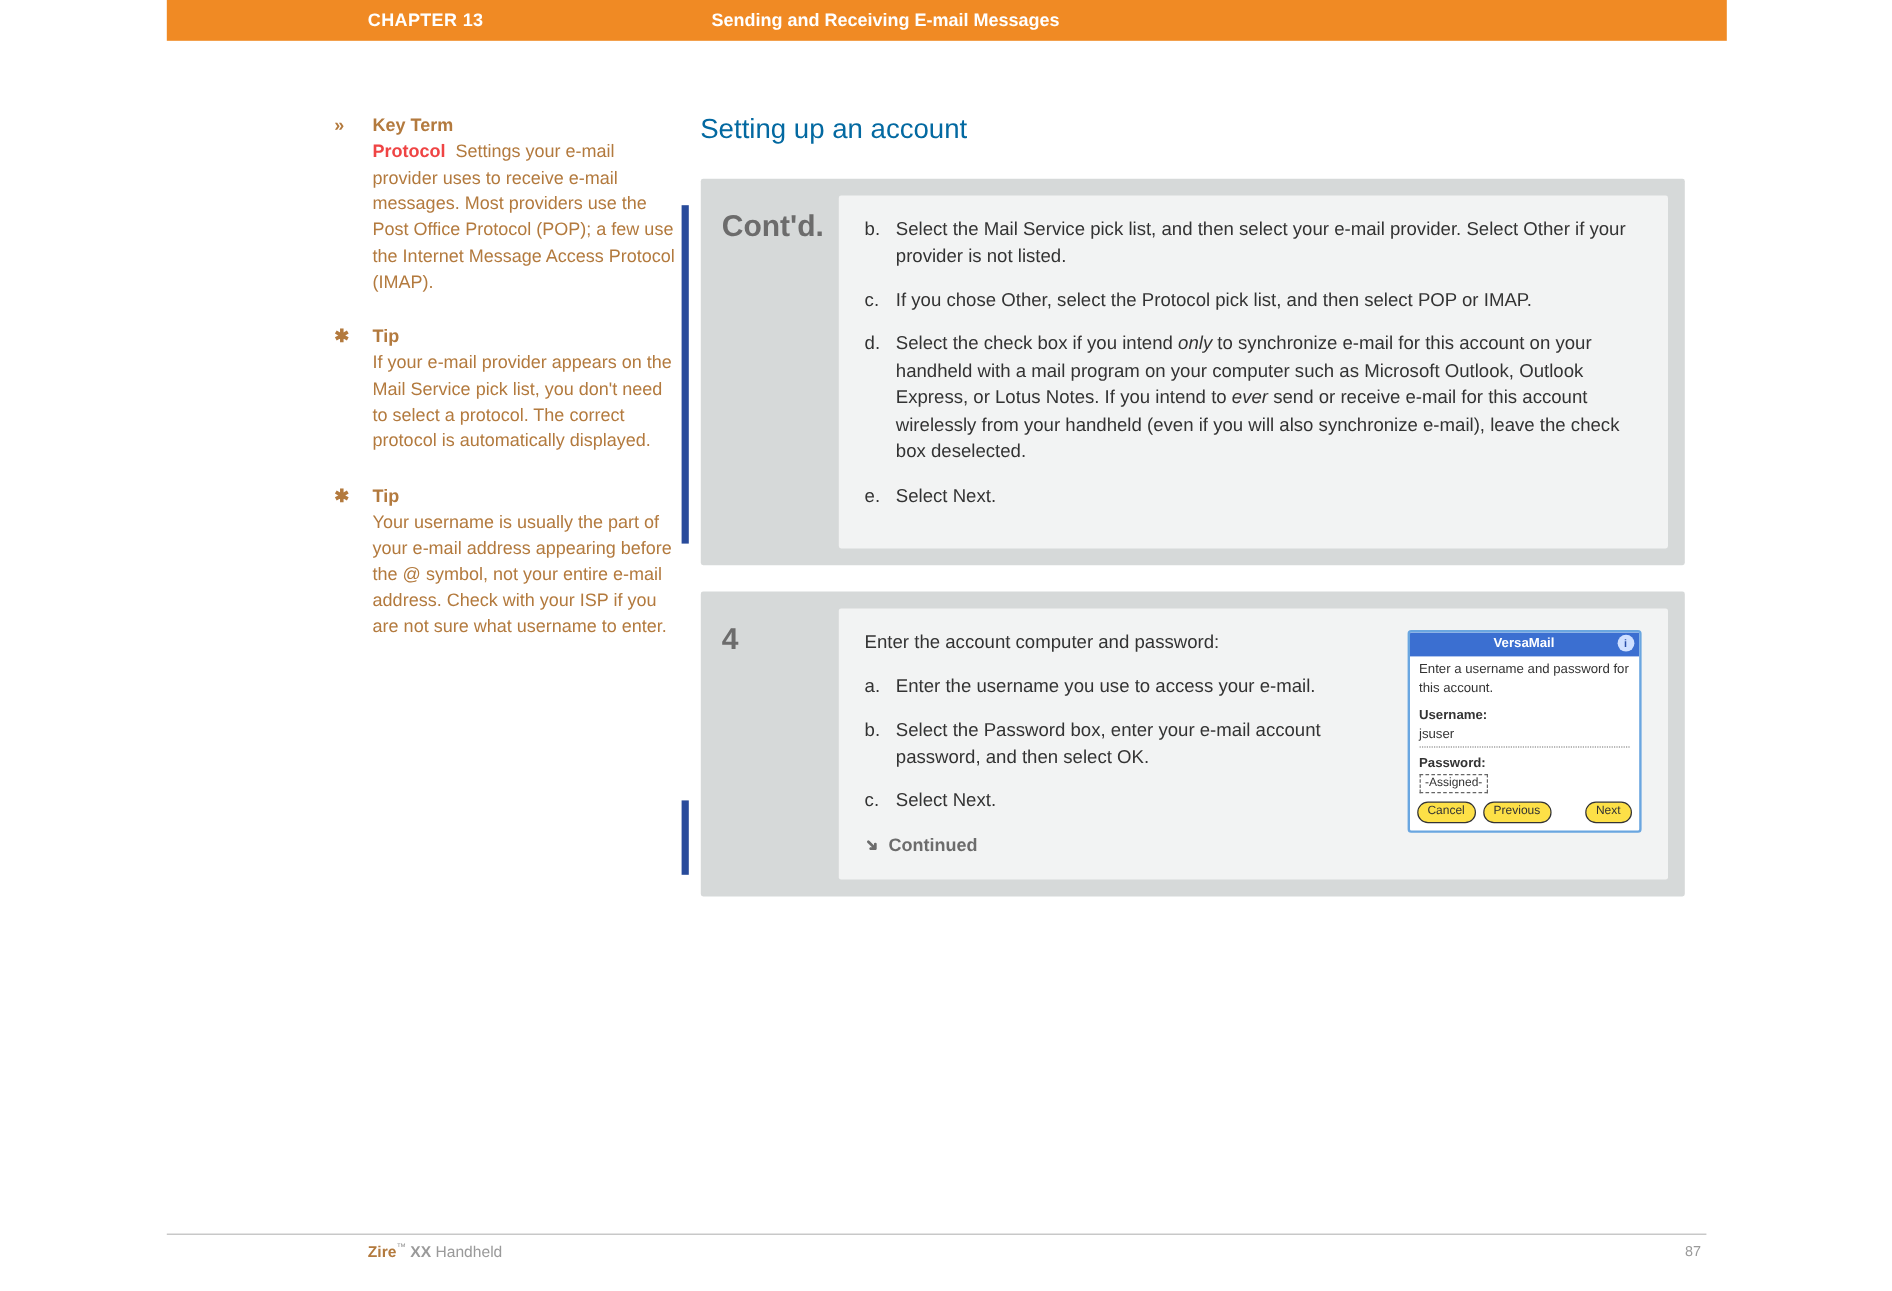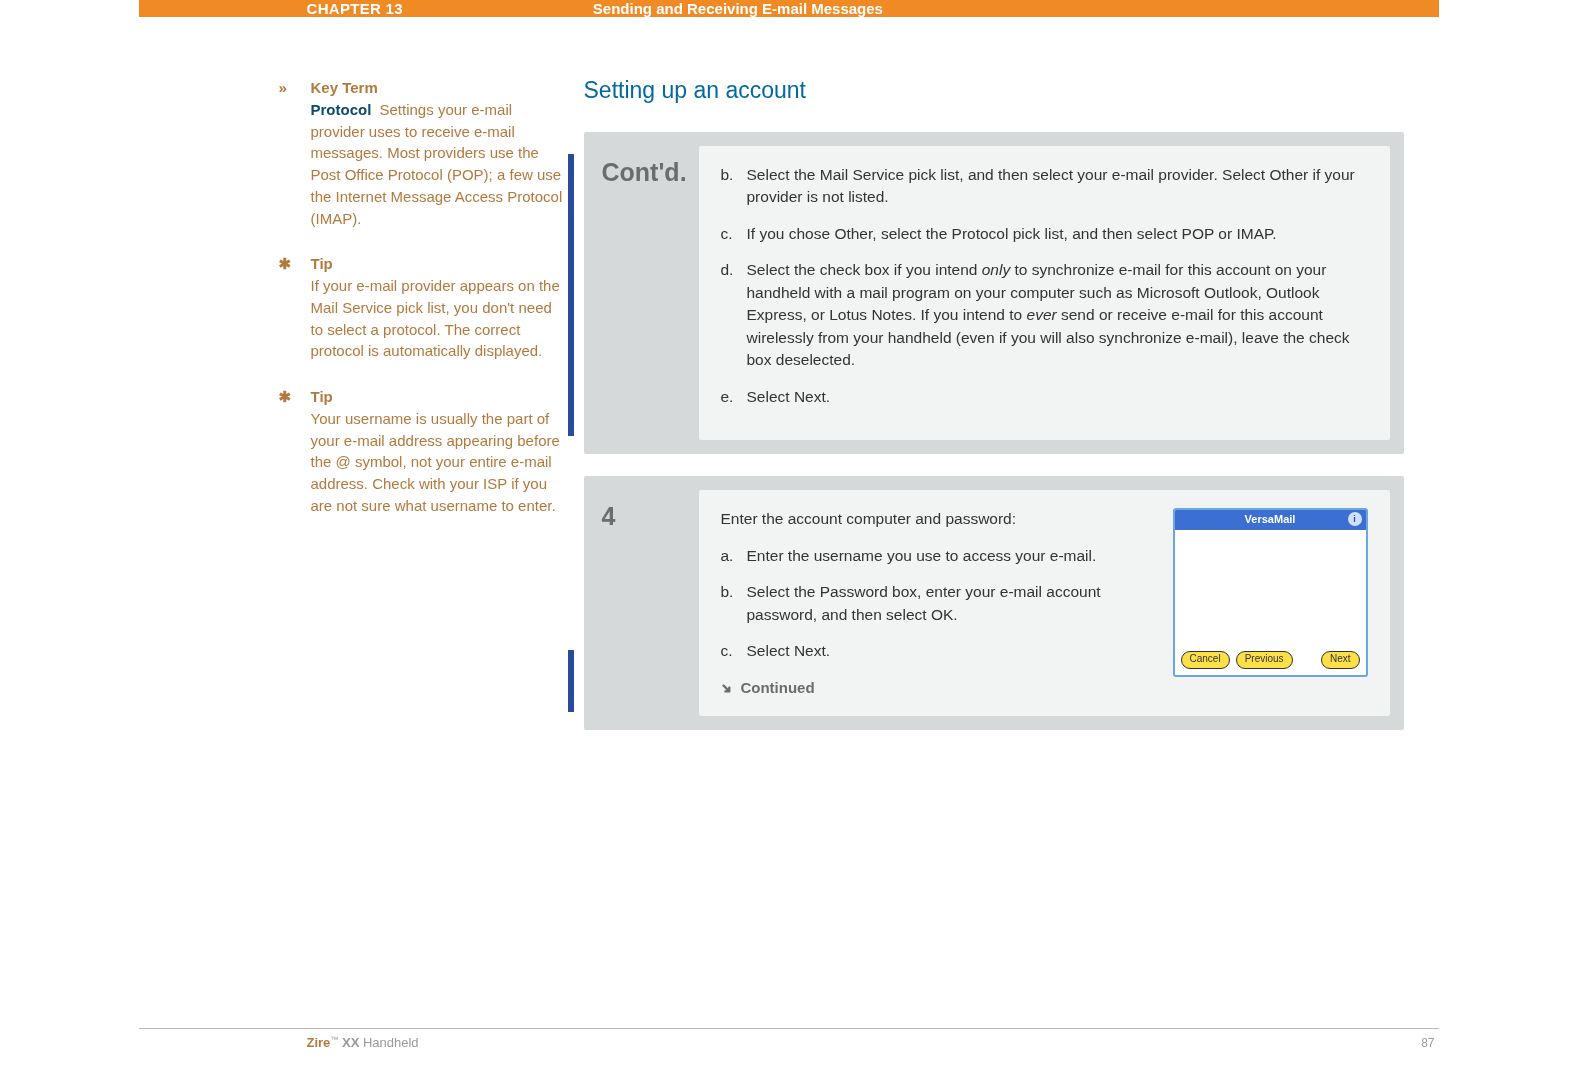--- a/index.html
+++ b/index.html
@@ -12,21 +12,21 @@
   }
   .page {
     width: 1300px;
     margin: 0 auto;
     position: relative;
     min-height: 1076px;
     box-sizing: border-box;
   }
   .top-band {
     background: #f08a24;
-    height: 17px;
+    height: 34px;
     width: 100%;
     display: flex;
     align-items: center;
     color: #fff;
     font-weight: bold;
     font-size: 15px;
   }
   .top-chapter {
     margin-left: 168px;
     letter-spacing: 0.3px;
@@ -58,21 +58,21 @@
     top: 0;
     font-size: 15px;
     font-weight: bold;
     color: #b37a3e;
   }
   .side-label {
     font-weight: bold;
   }
   .side-sublabel {
     font-weight: bold;
-    color: #0c4a6e;
+    color: #ef4444;
     margin-right: 4px;
   }
   .main {
     flex: 1;
     padding-right: 20px;
   }
   .section-title {
     font-size: 23px;
     color: #0369a1;
     margin: 0 0 28px 0;
@@ -207,21 +207,21 @@
     padding: 0 8px;
     background: #fde047;
     height: 16px;
     line-height: 14px;
   }
   .vm-spacer { flex: 1; }
   .footer {
     position: absolute;
     bottom: 26px;
     left: 0;
-    right: 0;
+    right: 17px;
     border-top: 1px solid #bbb;
     padding-top: 6px;
     display: flex;
     align-items: baseline;
   }
   .footer-left {
     margin-left: 168px;
     font-size: 13px;
     color: #9a9a9a;
   }
@@ -326,20 +326,27 @@
                   <span class="continued-arrow">➜</span>
                   <span>Continued</span>
                 </div>
               </div>
 
               <div class="screenshot">
                 <div class="vm-titlebar">
                   <span>VersaMail</span>
                   <span class="vm-info">i</span>
                 </div>
+                <div class="vm-body">
+                  <div style="margin-bottom:6px;">Enter a username and password for this account.</div>
+                  <div class="vm-label">Username:</div>
+                  <div class="vm-field">jsuser</div>
+                  <div class="vm-label">Password:</div>
+                  <div><span class="vm-assigned">-Assigned-</span></div>
+                </div>
                 <div class="vm-buttons">
                   <span class="vm-btn">Cancel</span>
                   <span class="vm-btn">Previous</span>
                   <span class="vm-spacer"></span>
                   <span class="vm-btn">Next</span>
                 </div>
               </div>
 
             </div>
           </div>

